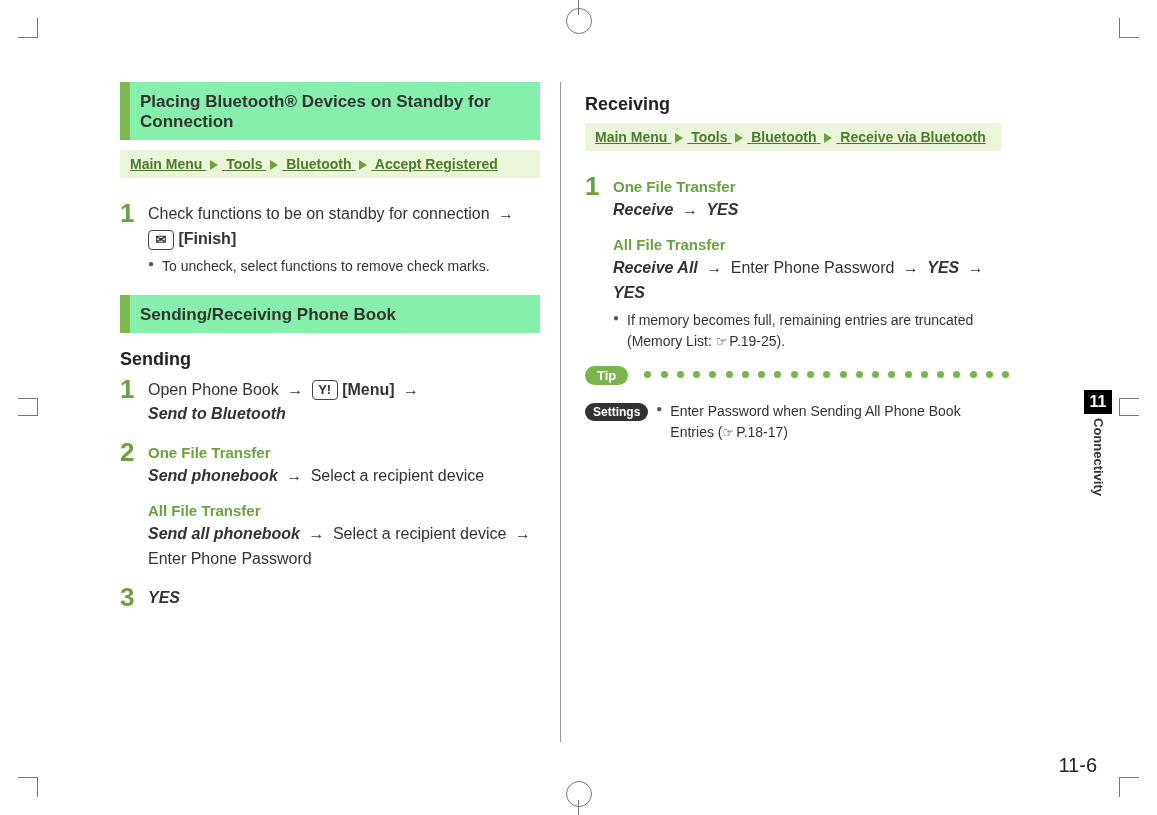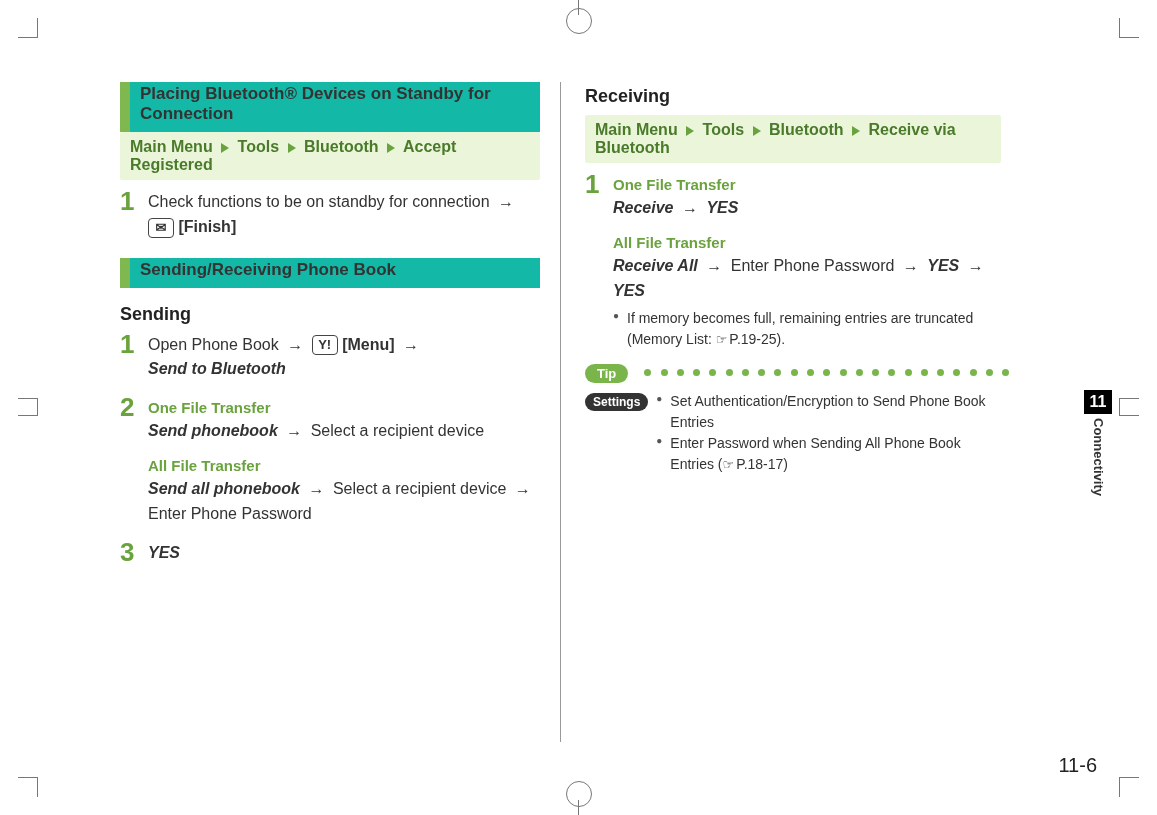--- a/index.html
+++ b/index.html
@@ -63,37 +63,39 @@
     box-sizing: border-box;
   }
   .col-left { padding-right: 20px; }
   .col-right { padding-left: 24px; }
   .divider {
     width: 1px;
     background: #999;
     height: 660px;
   }
   .section-band {
-    background: #14b8a6;
+    background: #86efac;
     border-left: 10px solid #7fb84f;
-    padding: 2px 10px 8px 10px;
+    padding: 10px 10px 8px 10px;
+    margin-bottom: 10px;
   }
   .section-band .title {
     font-weight: bold;
     font-size: 17px;
     color: #333;
   }
   .breadcrumb {
     background: #eaf5da;
     padding: 6px 10px;
-    font-size: 16px;
+    font-size: 14px;
     font-weight: bold;
     color: #4a7a2a;
-    margin-bottom: 10px;
+    margin-bottom: 24px;
     border-radius: 2px;
+    text-decoration: underline;
   }
   .breadcrumb .crumb { color: #4a7a2a; font-weight: bold; }
   .breadcrumb .tri {
     display: inline-block;
     width: 0; height: 0;
     border-left: 8px solid #6aa33e;
     border-top: 5px solid transparent;
     border-bottom: 5px solid transparent;
     margin: 0 4px;
     vertical-align: middle;
@@ -179,21 +181,21 @@
     border-radius: 10px;
   }
   .tip-dots { flex: 1; height: 8px; position: relative; }
   .tip-dots span {
     position: absolute;
     top: 0;
     width: 7px; height: 7px;
     background: #79b54b;
     border-radius: 50%;
   }
-  .settings-row { display: flex; align-items: flex-start; margin-top: 8px; gap: 8px; }
+  .settings-row { display: flex; align-items: flex-start; margin-top: 16px; gap: 8px; }
   .settings-pill {
     background: #333;
     color: #fff;
     font-weight: bold;
     font-size: 12px;
     padding: 2px 8px;
     border-radius: 10px;
     flex: none;
     margin-top: 2px;
   }
@@ -269,20 +271,23 @@
       </div>
 
       <div class="steps">
         <div class="step-row">
           <div class="step-num">1</div>
           <div class="step-body">
             <span>Check functions to be on standby for connection</span>
             <span class="arrow">→</span><br>
             <span class="keycap">✉</span>
             <span class="bold">[Finish]</span>
+            <ul class="bullet-list">
+              <li>To uncheck, select functions to remove check marks.</li>
+            </ul>
           </div>
         </div>
       </div>
 
       <div class="section-band" style="margin-top:18px">
         <span class="title">Sending/Receiving Phone Book</span>
       </div>
 
       <div class="subheading">Sending</div>
 
@@ -325,21 +330,21 @@
           <div class="step-body">
             <span class="bi">YES</span>
           </div>
         </div>
       </div>
     </div>
 
     <div class="divider"></div>
 
     <div class="col col-right">
-      <div class="subheading" style="margin-top:4px">Receiving</div>
+      <div class="subheading" style="margin-top:12px">Receiving</div>
 
       <div class="breadcrumb">
         <span class="crumb">Main Menu</span>
         <span class="tri"></span>
         <span class="crumb">Tools</span>
         <span class="tri"></span>
         <span class="crumb">Bluetooth</span>
         <span class="tri"></span>
         <span class="crumb">Receive via Bluetooth</span>
       </div>
@@ -400,21 +405,20 @@
             <span style="left: 309.182px;"></span>
             <span style="left: 325.455px;"></span>
             <span style="left: 341.727px;"></span>
             <span style="left: 358px;"></span>
           </div>
       </div>
 
       <div class="settings-row">
         <div class="settings-pill">Settings</div>
         <div class="settings-body">
-          <span class="sb">Set Authentication/Encryption to Send Phone Book Entries</span>
           <span class="sb">
             <span>Enter Password when Sending All Phone Book Entries (</span><span class="hand">☞</span><span>P.18-17</span><span>)</span>
           </span>
         </div>
       </div>
     </div>
   </div>
 
   <div class="side-tab">
     <div class="num">11</div>

